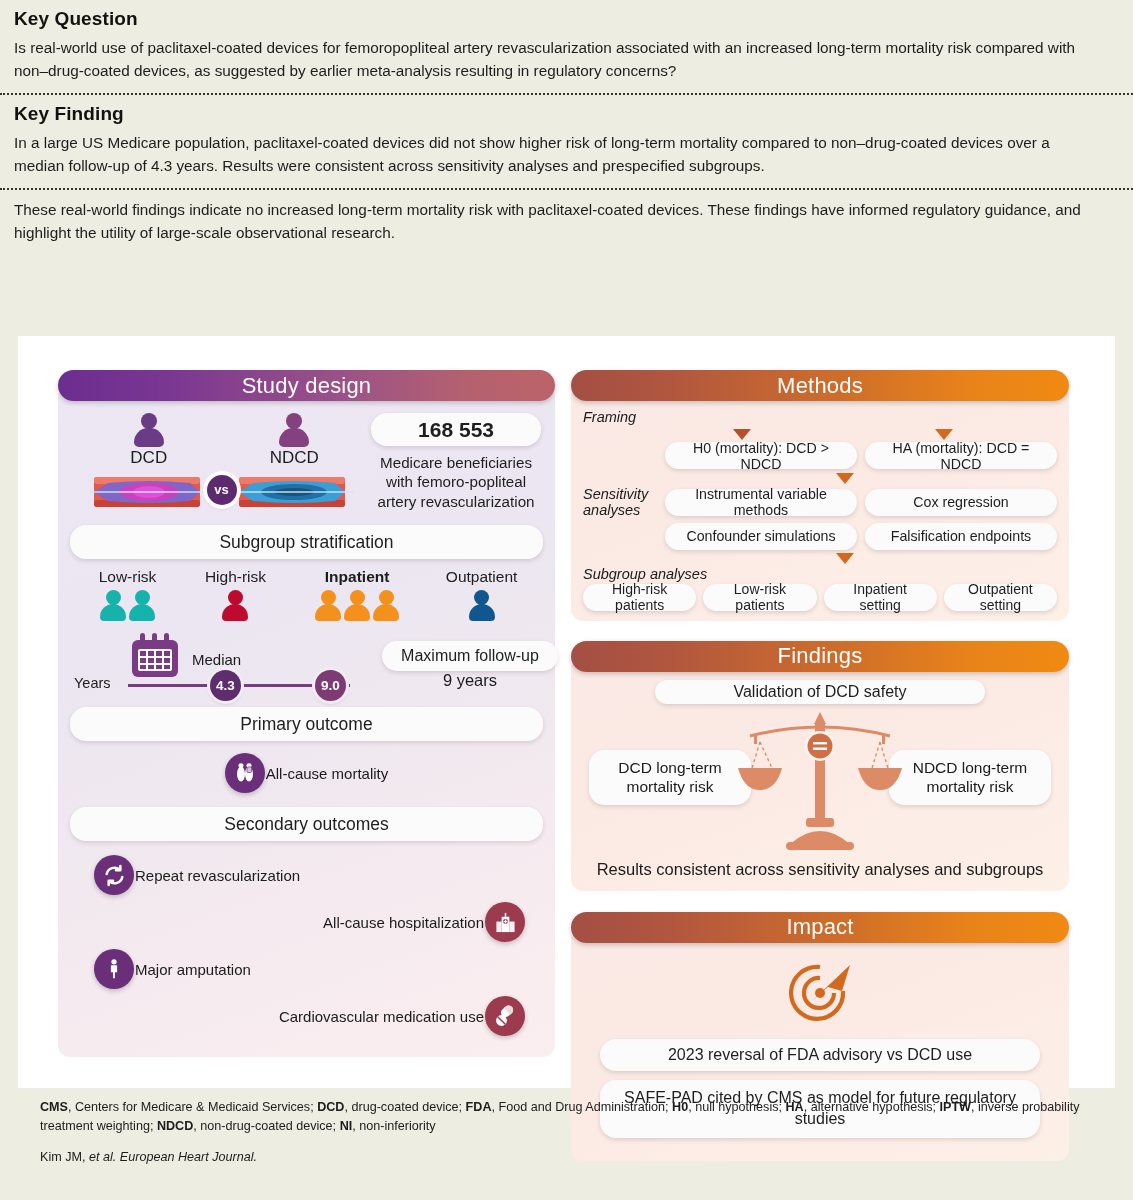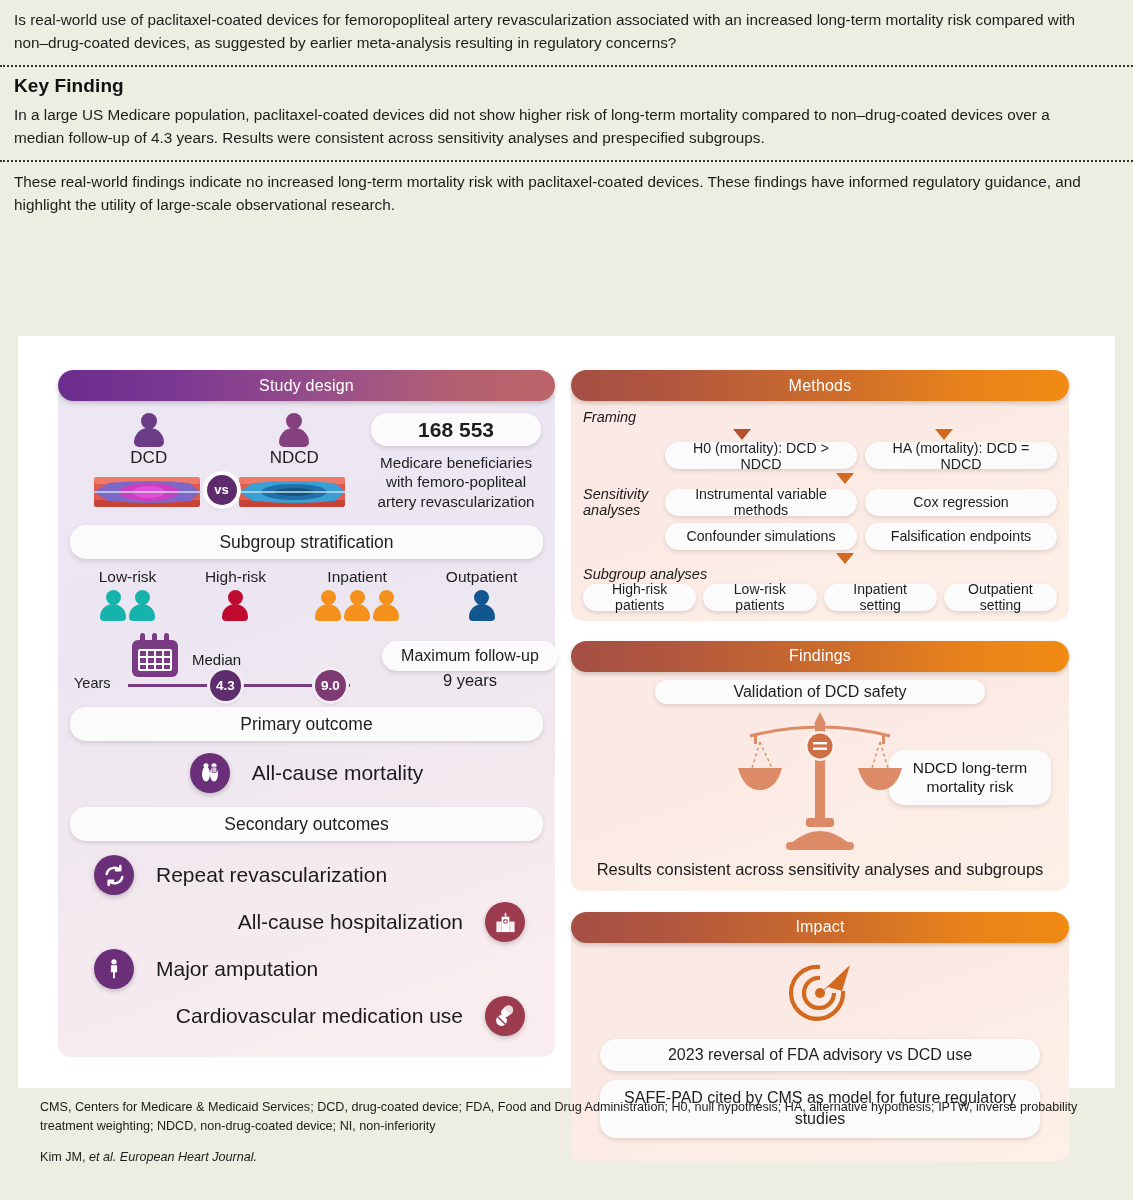--- a/index.html
+++ b/index.html
@@ -27,21 +27,21 @@
   }
   .cols { display: flex; gap: 16px; padding: 34px 20px 0 40px; }
   .colL { width: 497px; }
   .colR { width: 498px; }
 
   
   .panel { border-radius: 14px; position: relative; margin-bottom: 14px; }
   .phead {
     height: 31px; border-radius: 17px;
     display: flex; align-items: center; justify-content: center;
-    color: #fff; font-size: 16px; letter-spacing: .2px;
+    color: #fff; font-size: 22px; letter-spacing: .2px;
     position: relative; z-index: 3;
     box-shadow: 0 2px 5px rgba(0,0,0,.20);
   }
   .phead.purple { background: linear-gradient(90deg,#6b2d8f 0%,#7a3792 22%,#9c5287 58%,#b4616f 82%,#bb6368 100%); }
   .phead.orange { background: linear-gradient(90deg,#a44f44 0%,#b1573f 20%,#cf6e2a 55%,#e8831a 80%,#f08a12 100%); }
   .pbody {
     margin-top: -16px; padding: 24px 12px 12px 12px;
     border-radius: 12px;
   }
   .pbody.purple { background: linear-gradient(160deg,#ece7f2 0%,#ebe6f1 35%,#f4eaef 70%,#fbeef0 100%); }
@@ -108,21 +108,21 @@
   .tl .maxbox .yr { font-size: 16.5px; }
 
   .cal-ic { width: 46px; height: 44px; position: relative; }
   .cal-ic .body { position: absolute; top: 7px; left: 0; width: 46px; height: 37px; background: #7b3a84; border-radius: 6px; }
   .cal-ic .inner { position: absolute; top: 16px; left: 6px; width: 34px; height: 22px; background: #fff; border-radius: 2px;
     display: grid; grid-template-columns: repeat(4,1fr); grid-template-rows: repeat(3,1fr); gap: 2px; padding: 2px; }
   .cal-ic .inner i { background: #7b3a84; display: block; }
   .cal-ic .ring { position: absolute; top: 0; width: 5px; height: 12px; background: #7b3a84; border-radius: 3px; }
 
   
-  .ocrow { display: flex; align-items: center; gap: 22px; margin: 7px 0; font-size: 21px; }
+  .ocrow { display: flex; align-items: center; gap: 1px; margin: 7px 0; font-size: 15px; }
   .ocrow.center { justify-content: center; }
   .ocrow.right { justify-content: flex-end; padding-right: 18px; }
   .ocrow.left { padding-left: 24px; }
   .disc {
     width: 40px; height: 40px; border-radius: 50%;
     display: flex; align-items: center; justify-content: center;
     box-shadow: 0 2px 5px rgba(0,0,0,.22); flex: 0 0 auto;
   }
   .disc.purple { background: #6b2f7a; }
   .disc.maroon { background: #9d3b4e; }
@@ -161,27 +161,28 @@
   
   .imp-ic { display: flex; justify-content: center; margin: 6px 0 10px; }
   .imp-pill { margin: 0 auto 9px; width: 440px; }
   .imp-pill.p1 { height: 32px; font-size: 16px; }
   .imp-pill.p2 { height: 58px; font-size: 16px; line-height: 1.3; }
 
   
   .notes { position: absolute; left: 40px; top: 1098px; width: 1060px; }
   .notes p { font-size: 12.6px; line-height: 1.5; color: #1c1c1c; }
   .notes .src { margin-top: 12px; font-size: 12.6px; }
-  .notes b { font-weight: normal; }
+  .notes b { font-weight: bold; }
   .notes i { font-style: italic; }
 </style>
 </head>
 <body>
 
 <div class="kb">
+  <h2>Key Question</h2>
   <p>Is real-world use of paclitaxel-coated devices for femoropopliteal artery revascularization associated with an increased long-term mortality risk compared with non–drug-coated devices, as suggested by earlier meta-analysis resulting in regulatory concerns?</p>
 </div>
 <div class="dotrule"></div>
 <div class="kb">
   <h2>Key Finding</h2>
   <p>In a large US Medicare population, paclitaxel-coated devices did not show higher risk of long-term mortality compared to non–drug-coated devices over a median follow-up of 4.3 years. Results were consistent across sensitivity analyses and prespecified subgroups.</p>
 </div>
 <div class="dotrule"></div>
 <div class="kb">
   <p>These real-world findings indicate no increased long-term mortality risk with paclitaxel-coated devices. These findings have informed regulatory guidance, and highlight the utility of large-scale observational research.</p>
@@ -263,21 +264,21 @@
           </div>
           <div class="subcell" style="width:112px;">
             <div class="lab">High-risk</div>
             <div class="figs">
               <div class="fig">
                     <div class="h" style="background:#bf0a30"></div>
                     <div class="b" style="background:#bf0a30"></div>
                   </div>
             </div>
           </div>
-          <div class="subcell" style="width:138px;">
+          <div class="subcell" style="width:138px;font-weight:bold;">
             <div class="lab">Inpatient</div>
             <div class="figs">
               <div class="fig">
                     <div class="h" style="background:#f3911c"></div>
                     <div class="b" style="background:#f3911c"></div>
                   </div>
               <div class="fig">
                     <div class="h" style="background:#f3911c"></div>
                     <div class="b" style="background:#f3911c"></div>
                   </div>
@@ -453,20 +454,21 @@
       </div>
     </div>
 
     <div class="panel" style="margin-top:20px;">
       <div class="phead orange">Findings</div>
       <div class="pbody orange">
         <div class="fd-top">
           <div class="pill">Validation of DCD safety</div>
         </div>
         <div class="fd-mid">
+          <div class="sidepill left">DCD long-term mortality risk</div>
           <div class="sidepill right">NDCD long-term mortality risk</div>
           <div class="scale">
             <svg width="180" height="150" viewBox="0 0 180 150">
               <g fill="none" stroke="#dd8b66" stroke-width="3">
                 <path d="M20 30 Q90 12 160 30"></path>
                 <path d="M30 36 L22 62 M30 36 L42 62" stroke-width="1.4" stroke-dasharray="3 3"></path>
                 <path d="M150 36 L142 62 M150 36 L158 62" stroke-width="1.4" stroke-dasharray="3 3"></path>
               </g>
               <path d="M84 18 L90 6 L96 18 Z" fill="#dd8b66"></path>
               <rect x="85" y="18" width="10" height="100" fill="#dd8b66"></rect>

